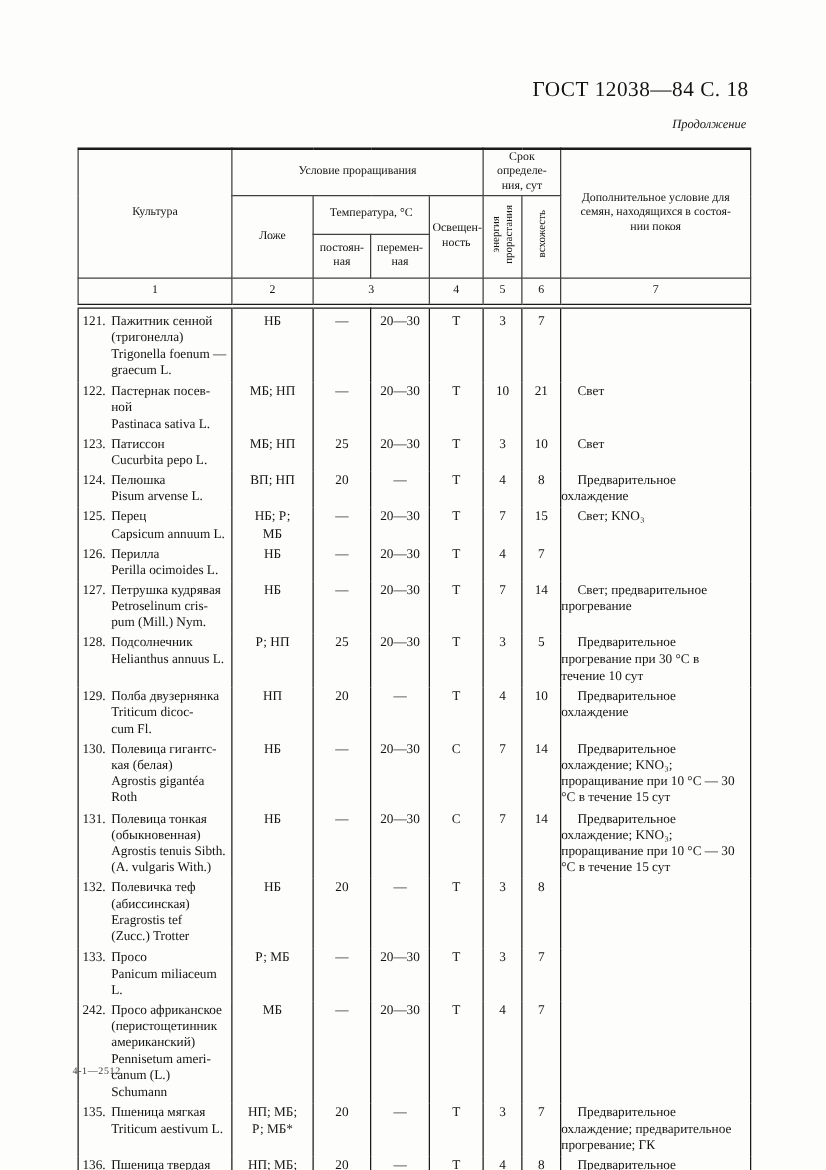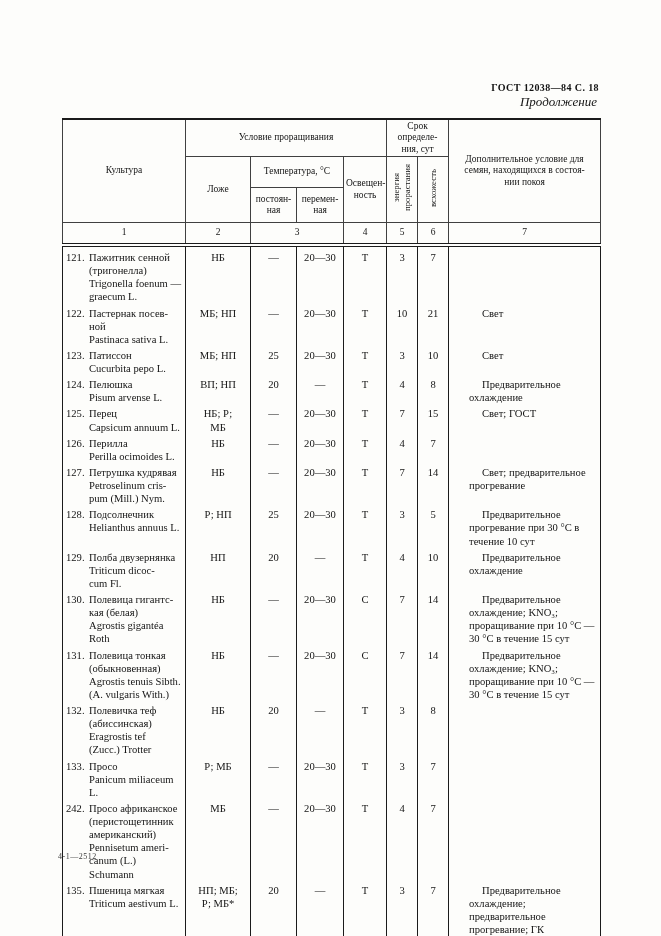--- a/index.html
+++ b/index.html
@@ -4,25 +4,25 @@
 <style>
   html,body { margin:0; padding:0; background:#e8e8e8; }
   .page {
     position:relative; width:661px; height:936px; margin:0 auto;
     background:#fdfdfb; color:#141414;
     font-family:"Liberation Serif","DejaVu Serif",serif;
     overflow:hidden;
   }
   .doc-header {
     position:absolute; top:62px; right:62px;
-    font-weight:bold; font-size:10px; letter-spacing:.4px;margin-top:20px;
+    font-weight:normal; font-size:17px; letter-spacing:.4px;
   }
   .continuation {
     position:absolute; top:94px; right:64px;
-    font-style:italic; font-size:13px;
+    font-style:italic; font-size:10px;
   }
   table.gtable {
     position:absolute; left:62px; top:118px; width:538px;
     border-collapse:collapse; table-layout:fixed;
     border-top:2px solid #1b1b1b;
   }
   .gtable th {
     border:1px solid #404040;
     font-weight:normal; font-size:9.5px; line-height:1.18;
     text-align:center; vertical-align:middle;
@@ -43,21 +43,21 @@
     border-top:none; border-bottom:none;
     vertical-align:top; font-size:10.6px; line-height:1.24;
     padding:1px 2px 2px 2px;
   }
   td.c { text-align:center; }
   td.name { padding-left:3px; }
   .nm { display:flex; align-items:flex-start; }
   .num { flex:0 0 23px; width:23px; }
   .nm-text { white-space:pre-line; flex:1 1 auto; }
   .bed-text { white-space:pre-line; }
-  td.note { padding-left:20px; padding-right:4px; }
+  td.note { padding-left:0; padding-right:4px; }
   .note-p { margin:0; text-indent:13px; }
   tr.first-row td { padding-top:4px; }
   .footer-left {
     position:absolute; left:58px; top:852px;
     font-size:8px; letter-spacing:.5px; color:#3a3a3a;
   }
   .page-num {
     position:absolute; top:843px; left:0; width:100%;
     text-align:center; font-size:11.5px; letter-spacing:3px;
   }
@@ -201,21 +201,21 @@
             </div>
           </td>
           <td class="c"><span class="bed-text">НБ; Р;
 МБ</span></td>
           <td class="c"><span>—</span></td>
           <td class="c"><span>20—30</span></td>
           <td class="c"><span>Т</span></td>
           <td class="c"><span>7</span></td>
           <td class="c"><span>15</span></td>
           <td class="note">
-            <p class="note-p">Свет; ГОСТ</p>
+            <p class="note-p">Свет; KNO₃</p>
           </td>
         </tr>
         <tr>
           <td class="name">
             <div class="nm">
               <span class="num">126.</span>
               <span class="nm-text">Перилла
 Perilla ocimoides L.</span>
             </div>
           </td>

